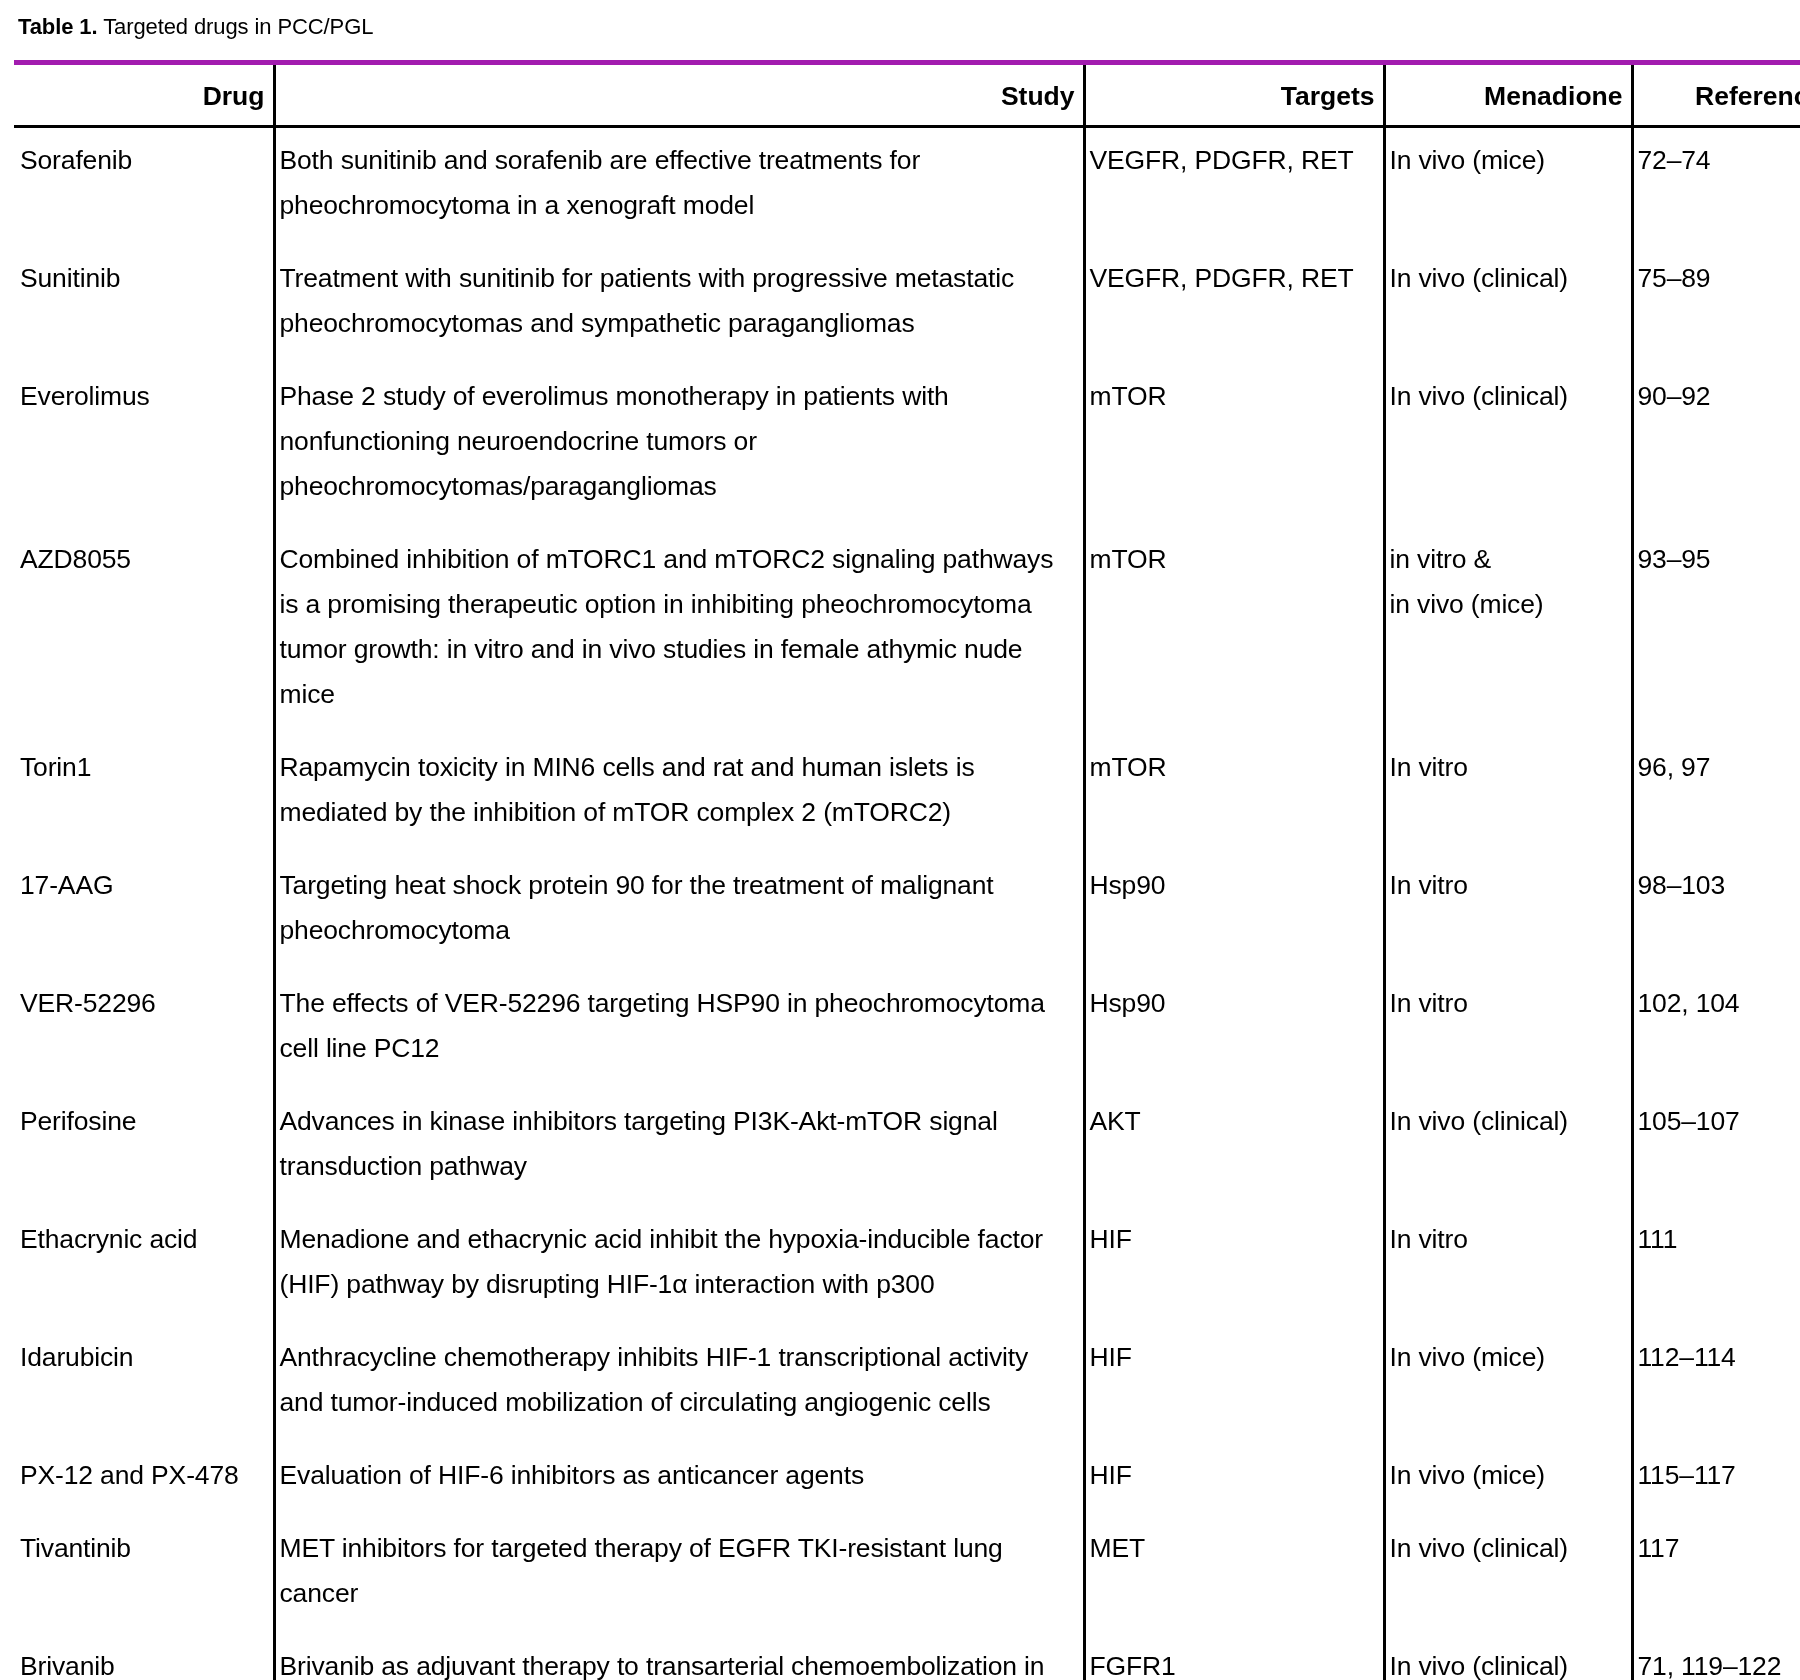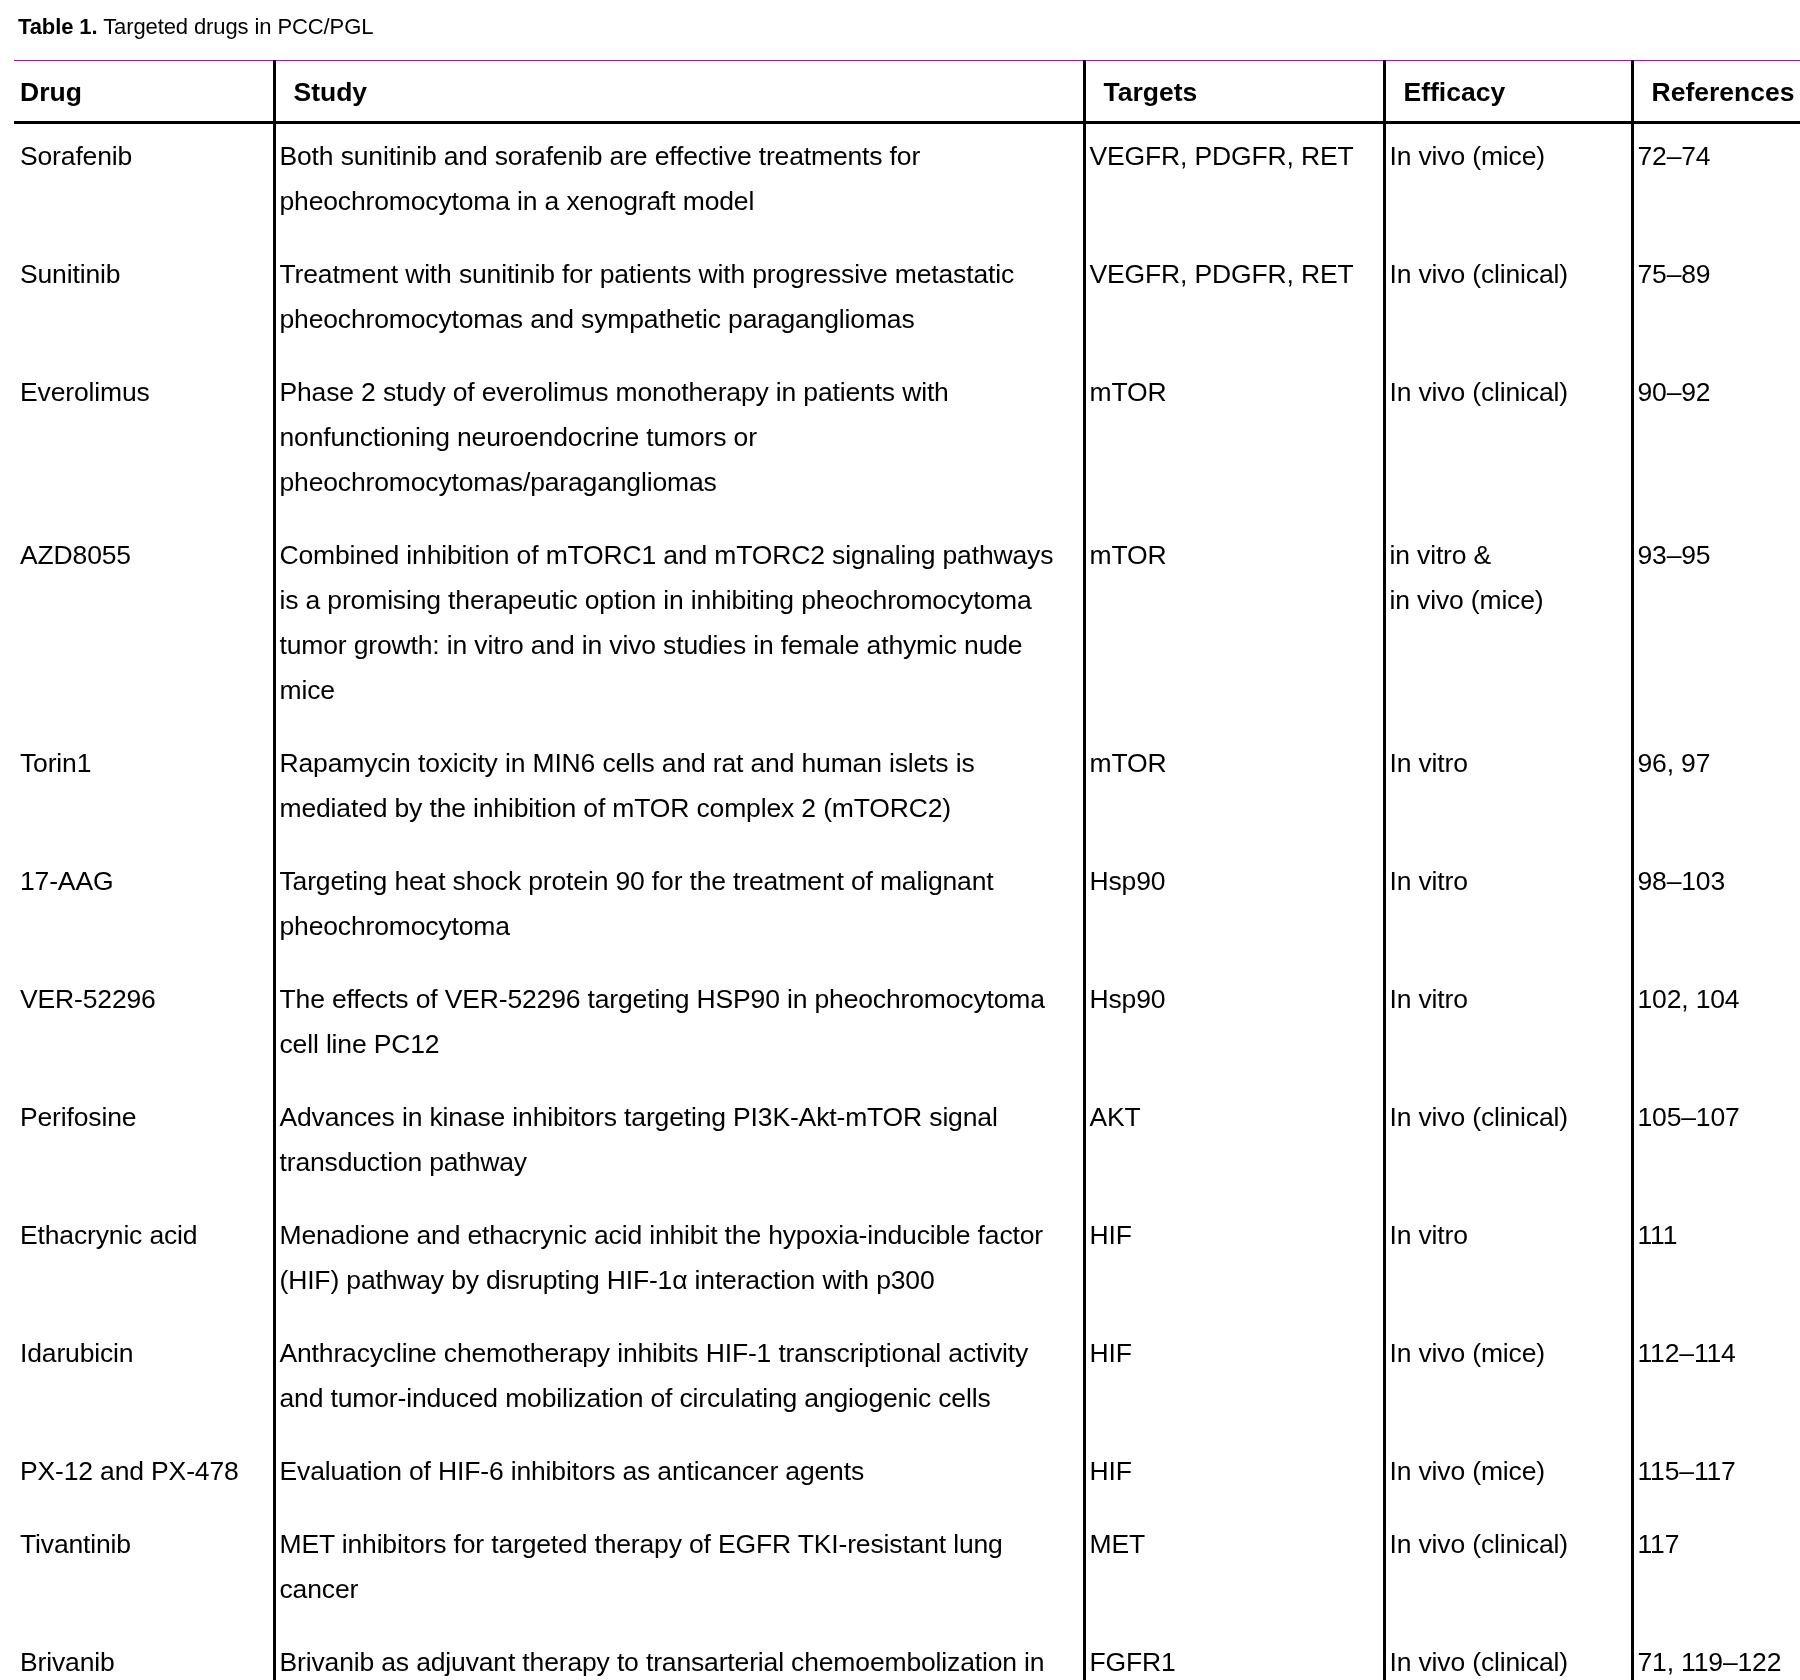--- a/index.html
+++ b/index.html
@@ -48,24 +48,24 @@
 
   col.c-drug  { width: 260px; }
   col.c-study { width: 810px; }
   col.c-targ  { width: 300px; }
   col.c-eff   { width: 248px; }
   col.c-ref   { width: 214px; }
 
   
   table.tbl thead th {
     font-weight: bold;
-    text-align: left;
+    text-align: right;
     vertical-align: bottom;
     padding: 14px 8px 12px 6px;
-    border-top: 1px solid #a21caf;
+    border-top: 5px solid #a21caf;
     border-bottom: 3px solid #000;
     line-height: 34px;
     letter-spacing: 0px;
   }
   table.tbl tbody td {
     vertical-align: top;
     text-align: left;
     padding: 10px 10px 18px 6px;
     line-height: 45px;
     letter-spacing: -0.15px;
@@ -100,21 +100,21 @@
       <col class="c-study">
       <col class="c-targ">
       <col class="c-eff">
       <col class="c-ref">
     </colgroup>
     <thead>
       <tr>
         <th>Drug</th>
         <th class="vline">Study</th>
         <th class="vline">Targets</th>
-        <th class="vline">Efficacy</th>
+        <th class="vline">Menadione</th>
         <th class="vline">References</th>
       </tr>
     </thead>
     <tbody id="tbody">
         <tr>
           <td>Sorafenib</td>
           <td class="vline">Both sunitinib and sorafenib are effective treatments for pheochromocytoma in a xenograft model</td>
           <td class="vline">VEGFR, PDGFR, RET</td>
           <td class="vline">In vivo (mice)</td>
           <td class="vline">72–74</td>

